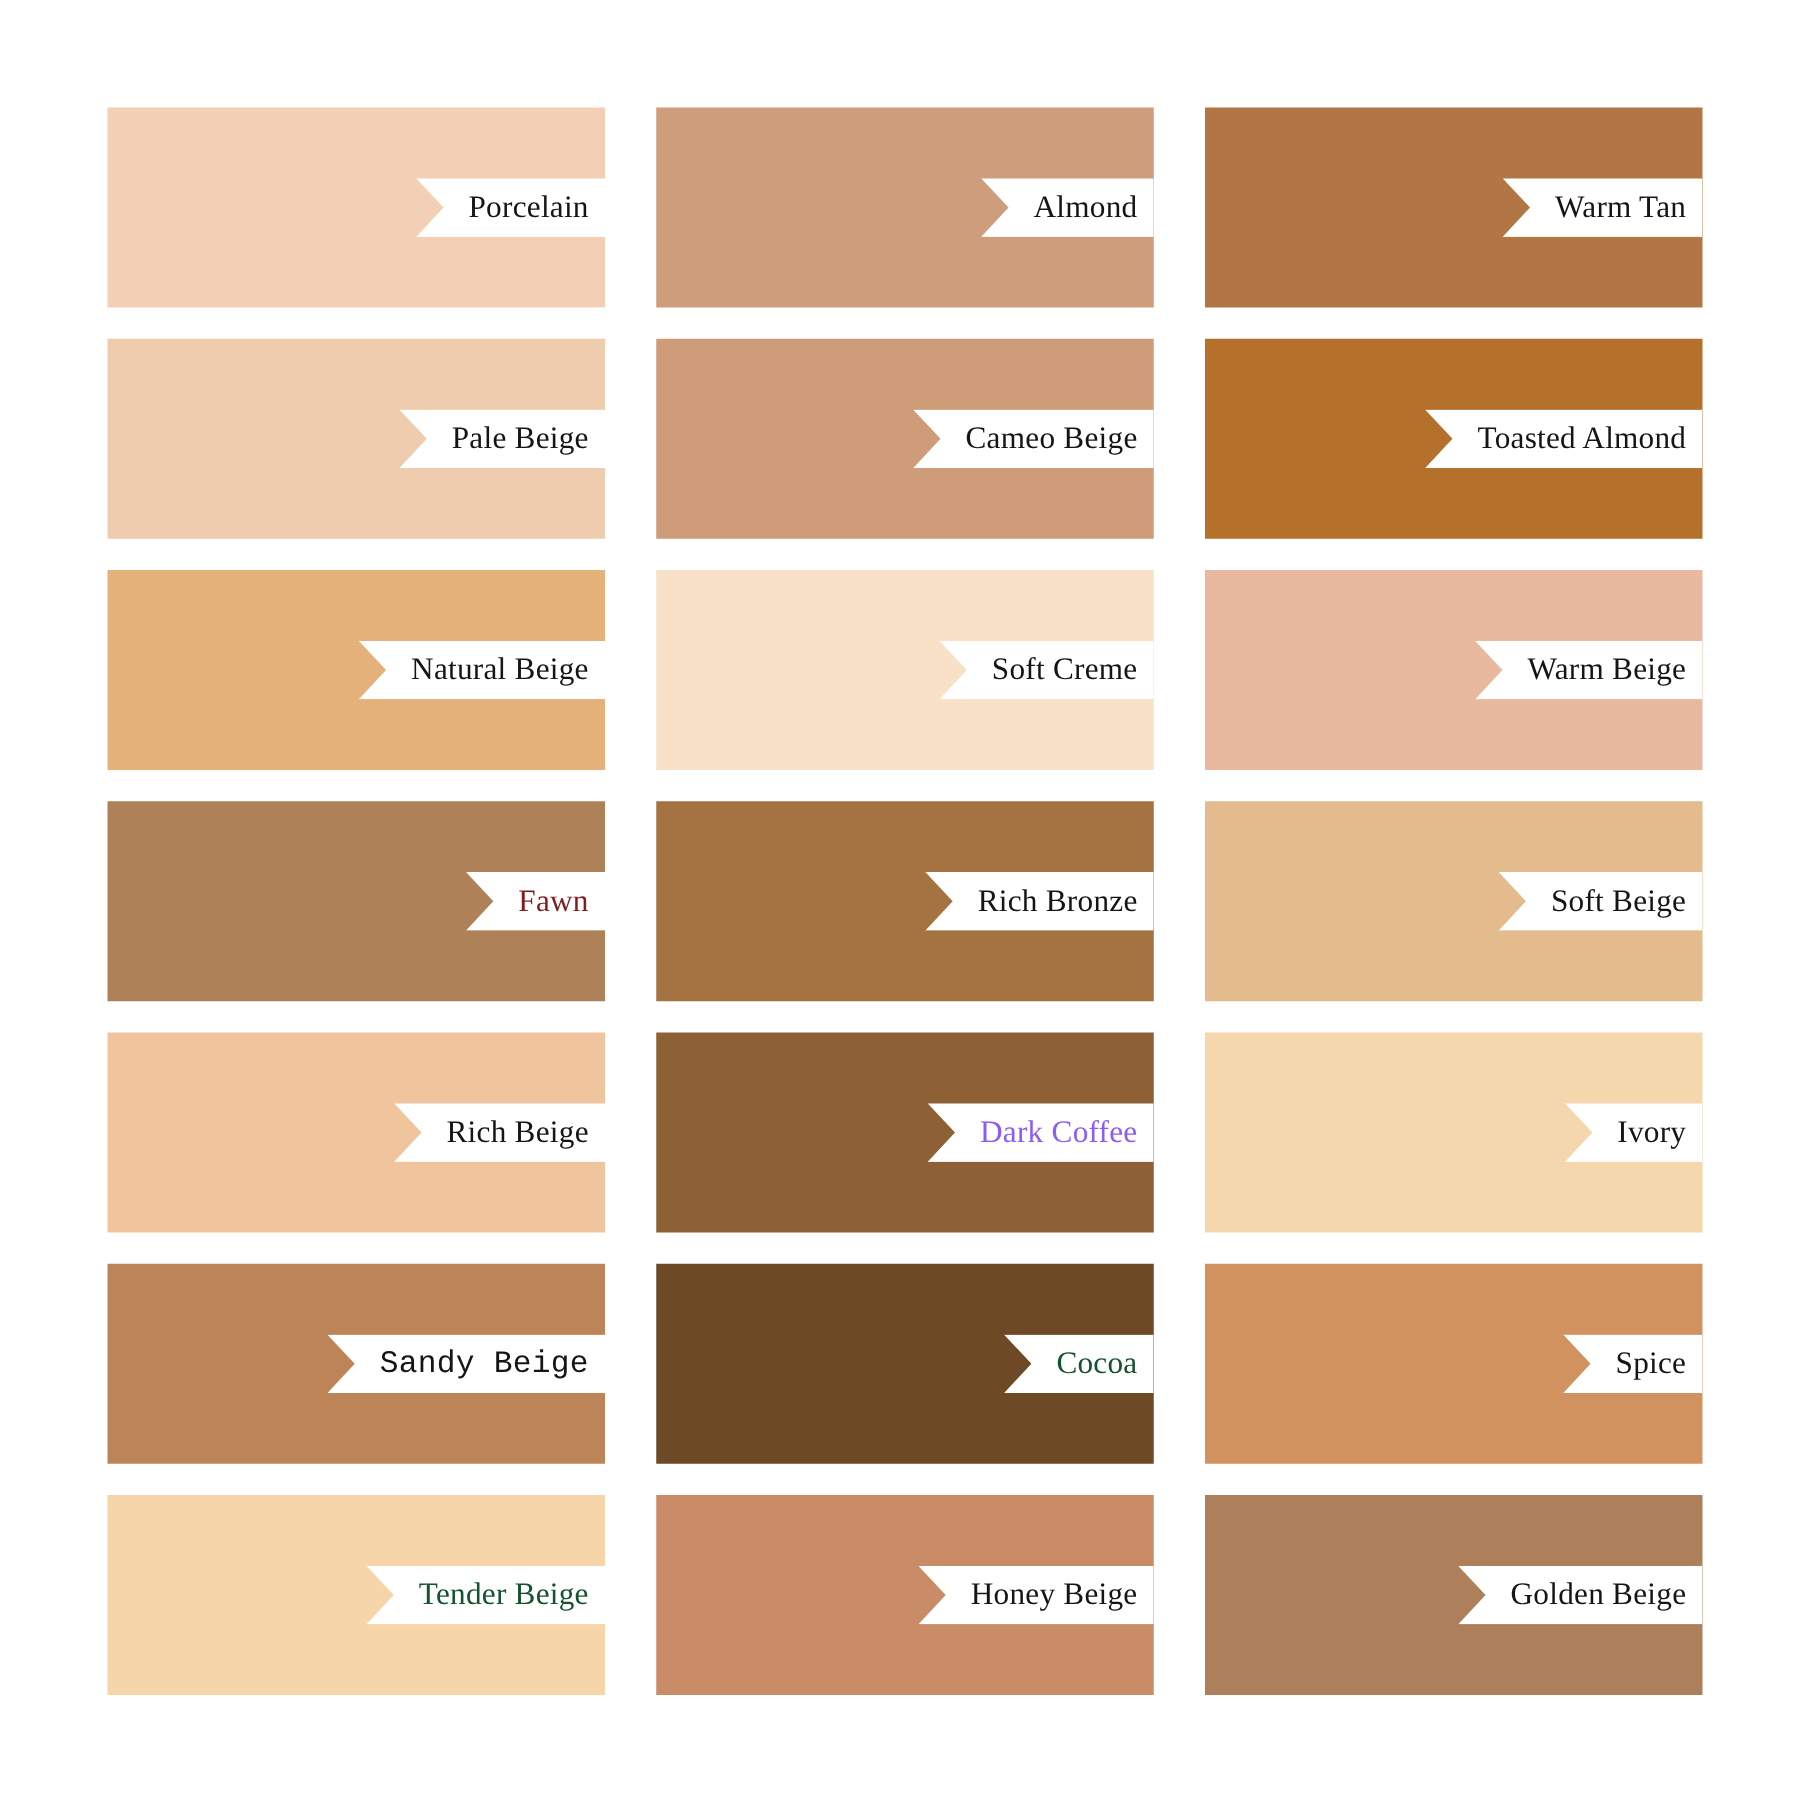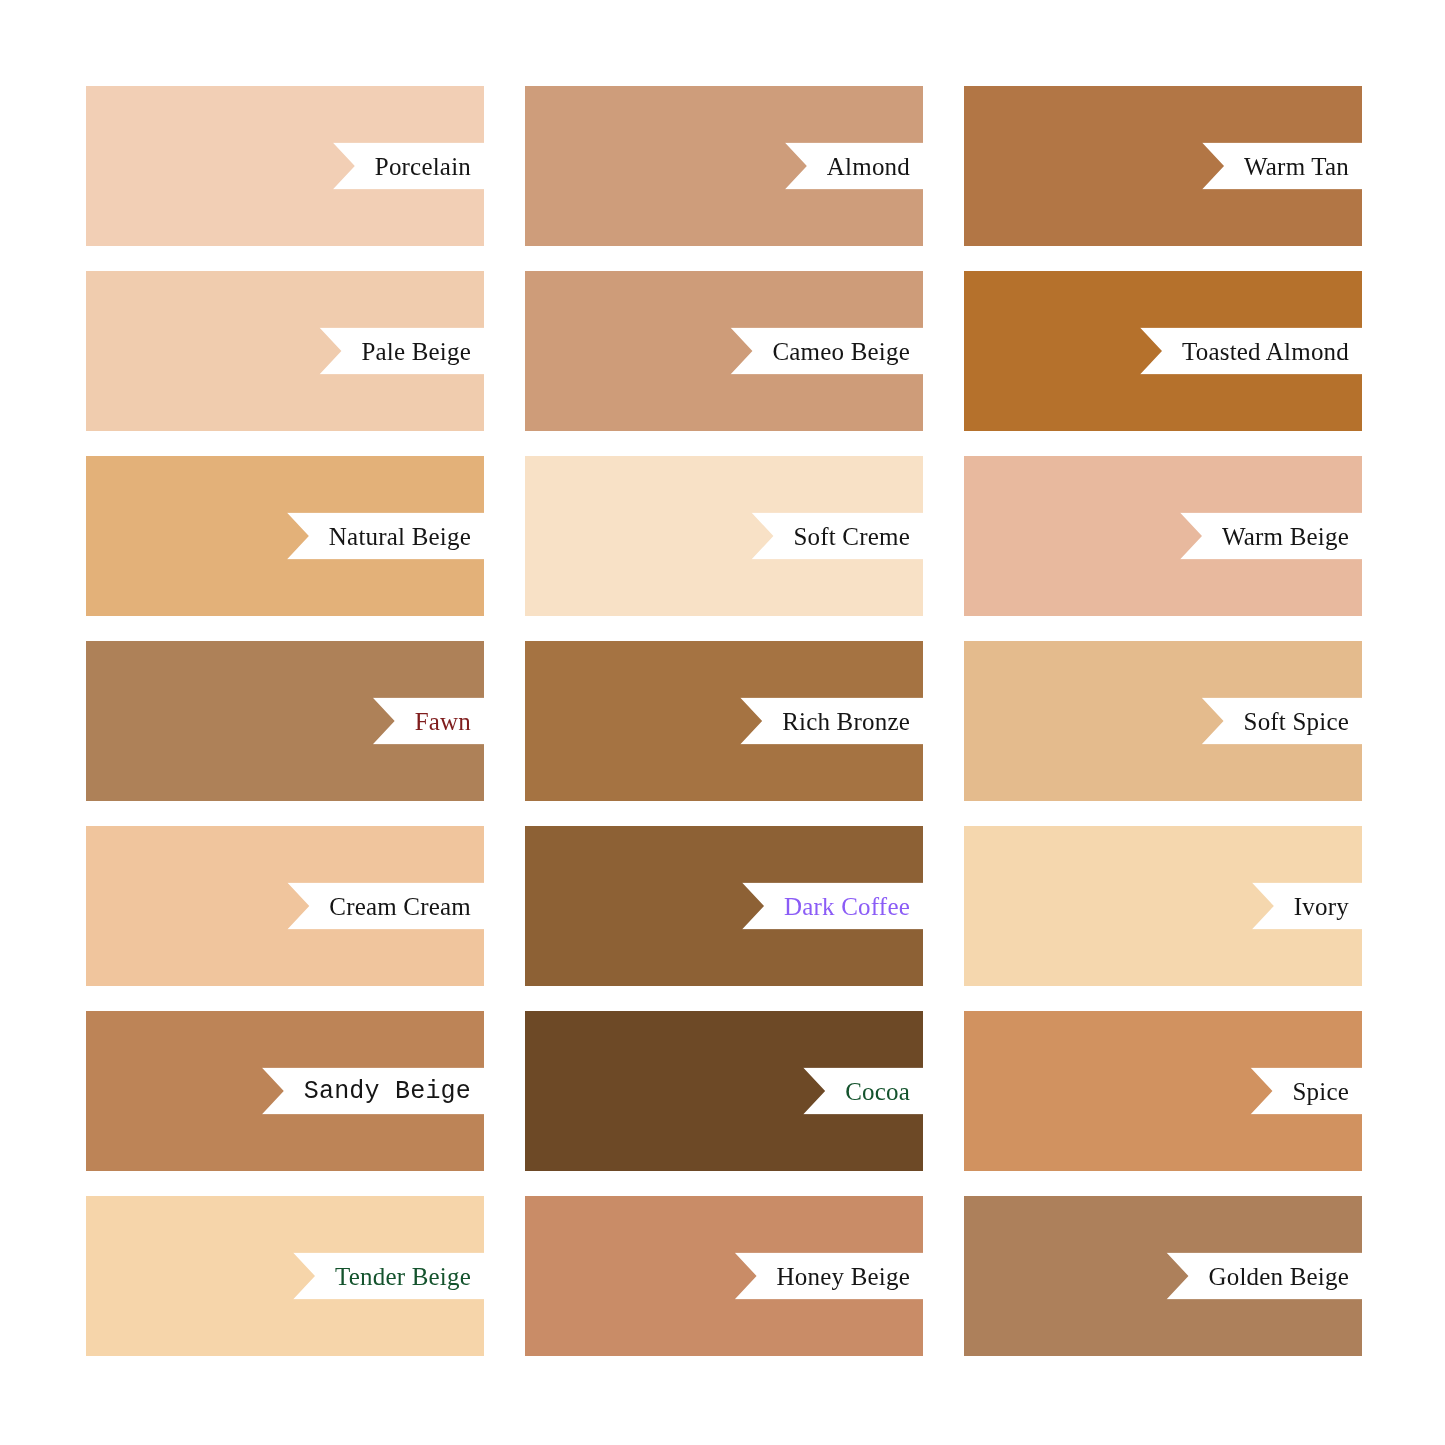--- a/index.html
+++ b/index.html
@@ -132,27 +132,27 @@
     </div>
     <div class="swatch">
       <div class="swatch-fill" style="background: rgb(165, 115, 66);"></div>
       <div class="ribbon" style="background: rgb(255, 255, 255);">
         <span class="ribbon-label" style="color: rgb(21, 21, 21);">Rich Bronze</span>
       </div>
     </div>
     <div class="swatch">
       <div class="swatch-fill" style="background: rgb(228, 187, 141);"></div>
       <div class="ribbon" style="background: rgb(255, 255, 255);">
-        <span class="ribbon-label" style="color: rgb(21, 21, 21);">Soft Spice</span>
+        <span class="ribbon-label" style="color: rgb(21, 21, 21);">Soft Beige</span>
       </div>
     </div>
     <div class="swatch">
       <div class="swatch-fill" style="background: rgb(240, 197, 157);"></div>
       <div class="ribbon" style="background: rgb(255, 255, 255);">
-        <span class="ribbon-label" style="color: rgb(21, 21, 21);">Cream Cream</span>
+        <span class="ribbon-label" style="color: rgb(21, 21, 21);">Rich Beige</span>
       </div>
     </div>
     <div class="swatch">
       <div class="swatch-fill" style="background: rgb(141, 97, 53);"></div>
       <div class="ribbon" style="background: rgb(255, 255, 255);">
         <span class="ribbon-label" style="color: #8b5cf6;">Dark Coffee</span>
       </div>
     </div>
     <div class="swatch">
       <div class="swatch-fill" style="background: rgb(245, 215, 174);"></div>

